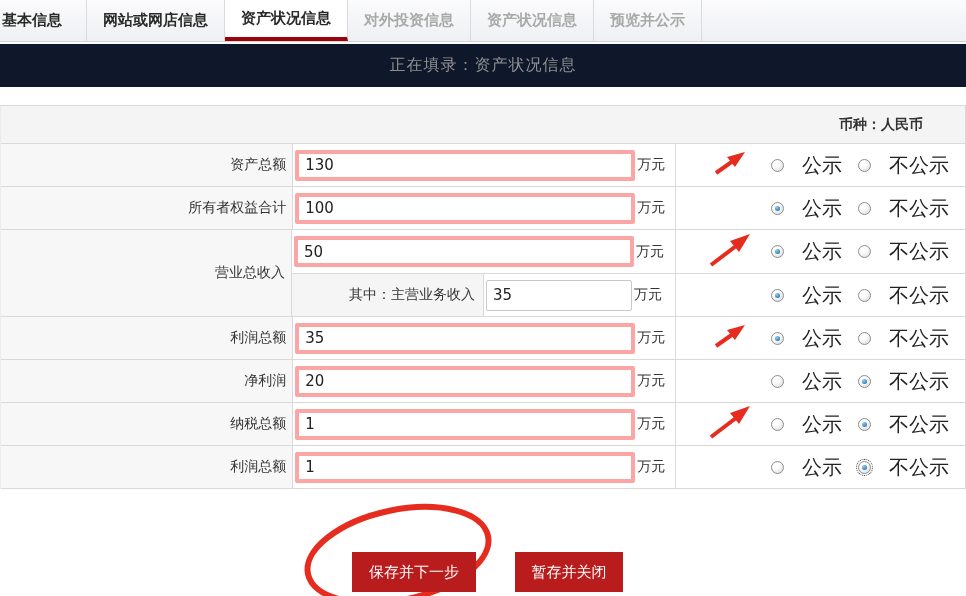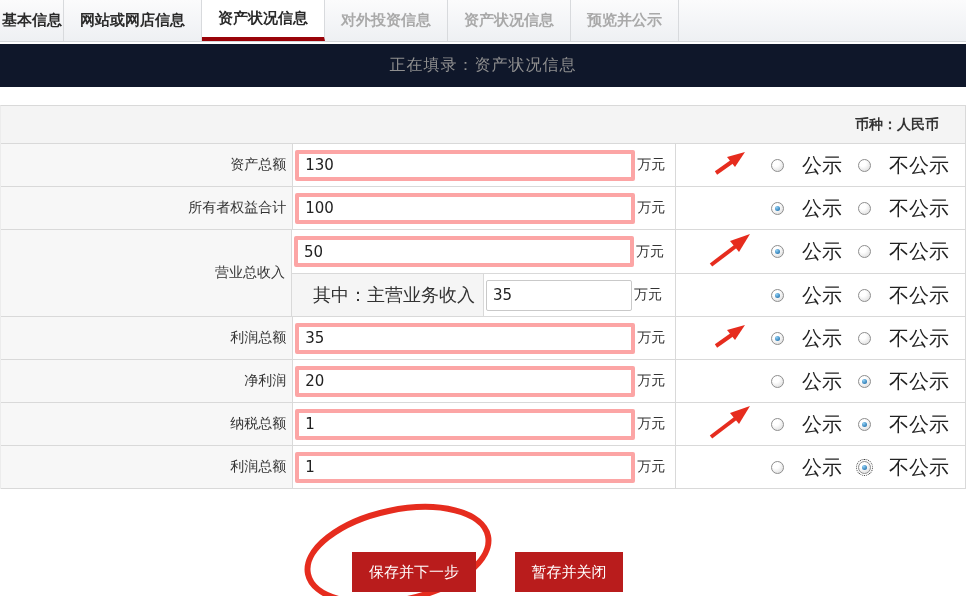--- a/index.html
+++ b/index.html
@@ -6,54 +6,54 @@
   html,body { width:966px; height:596px; background:#fff;
     font-family:"DejaVu Sans","Liberation Sans",sans-serif; }
   #page { position:relative; width:966px; height:596px; overflow:hidden; background:#fff; }
 
   
   .tabbar { display:flex; height:42px; width:966px;
     background:linear-gradient(#fbfbfc,#eef0f3); border-bottom:1px solid #d4d7da; }
   .tab { display:flex; align-items:center; justify-content:center;
     padding:0 16px; font-size:15px; font-weight:bold; color:#2b2b2b;
     border-right:1px solid #d8dadd; cursor:pointer; position:relative; white-space:nowrap; }
-  .tab:first-child { padding:0 1px 0 2px; }
+  .tab:first-child { padding:0 24px 0 2px; }
   .tab.active { background:#fff; border-bottom:4px solid #990309; }
   .tab.disabled { color:#a9a9a9; }
 
   
   .status-band { margin-top:2px; height:43px; background:#0f172a;
     display:flex; align-items:center; justify-content:center;
     font-size:16px; color:#8f8f8f; letter-spacing:1px; }
 
   
   .asset-table { margin-top:18px; width:966px; border-top:1px solid #d9d9d9;
     border-left:1px solid #ececec; border-right:1px solid #d9d9d9; }
   .thead { height:38px; background:#f4f4f4; border-bottom:1px solid #d9d9d9;
     display:flex; align-items:center; justify-content:flex-end;
-    padding-right:26px; font-weight:bold; font-size:14px; color:#333; }
+    padding-right:42px; font-weight:bold; font-size:14px; color:#333; }
   .trow { display:flex; border-bottom:1px solid #d9d9d9; min-height:43px; }
   .cell-label { width:293px; background:#f7f7f7; border-right:1px solid #d9d9d9;
     display:flex; align-items:center; justify-content:flex-end;
     padding-right:6px; font-size:14px; color:#333; white-space:nowrap; }
   .cell-input { width:384px; border-right:1px solid #d9d9d9;
     display:flex; align-items:center; padding-left:2px; }
   .cell-input input { width:340px; height:31px; border:4px solid #fca5a5; border-radius:2px;
     font-size:15px; padding-left:6px; color:#222;
     font-family:"DejaVu Sans","Liberation Sans",sans-serif; outline:none; }
   .unit { font-size:14px; color:#333; margin-left:2px; }
   .cell-radio { flex:1; display:flex; align-items:center; padding-left:95px; position:relative; }
 
   
   .group-right { flex:1; display:flex; flex-direction:column; }
   .subrow { display:flex; min-height:43px; }
   .subrow + .subrow { border-top:1px solid #d9d9d9; }
   .cell-sublabel { width:192px; background:#f5f5f5; border-right:1px solid #d9d9d9;
     display:flex; align-items:center; justify-content:flex-end;
-    padding-right:8px; font-size:18px; color:#333; white-space:nowrap; }
+    padding-right:8px; font-size:14px; color:#333; white-space:nowrap; }
   .cell-subinput { width:192px; border-right:1px solid #d9d9d9;
     display:flex; align-items:center; padding-left:2px; }
   .cell-subinput input { width:146px; height:31px; border:1px solid #c9c9c9; border-radius:2px;
     font-size:15px; padding-left:6px; color:#222;
     font-family:"DejaVu Sans","Liberation Sans",sans-serif; outline:none; }
 
   
   .radio-option { display:inline-flex; align-items:center; cursor:pointer; margin-right:16px; }
   .radio { width:13px; height:13px; border-radius:50%; border:1px solid #8e8e8e;
     background:radial-gradient(circle at 35% 30%, #ffffff 30%, #d6d6d6); position:relative;

